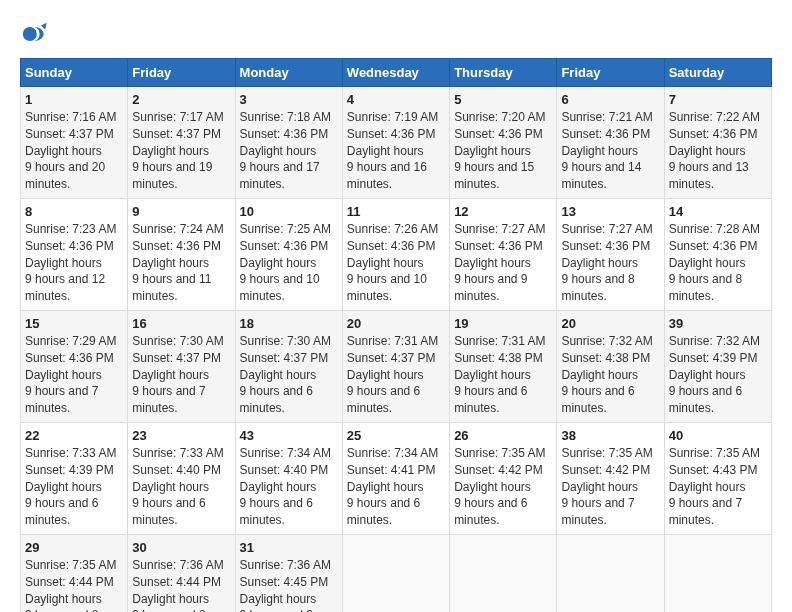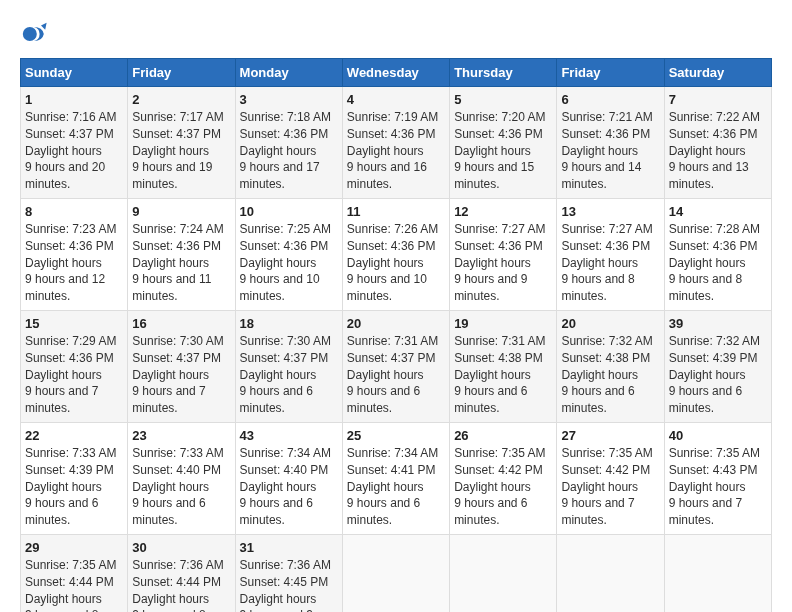--- a/index.html
+++ b/index.html
@@ -355,21 +355,21 @@
         <td>
         <span class="day-num">26</span>
         <div class="day-info">
           Sunrise: 7:35 AM<br>
           Sunset: 4:42 PM<br>
           Daylight hours<br>
           9 hours and 6 minutes.
         </div>
         </td>
         <td>
-        <span class="day-num">27</span>
+        <span class="day-num">38</span>
         <div class="day-info">
           Sunrise: 7:35 AM<br>
           Sunset: 4:42 PM<br>
           Daylight hours<br>
           9 hours and 7 minutes.
         </div>
         </td>
         <td>
         <span class="day-num">40</span>
         <div class="day-info">

